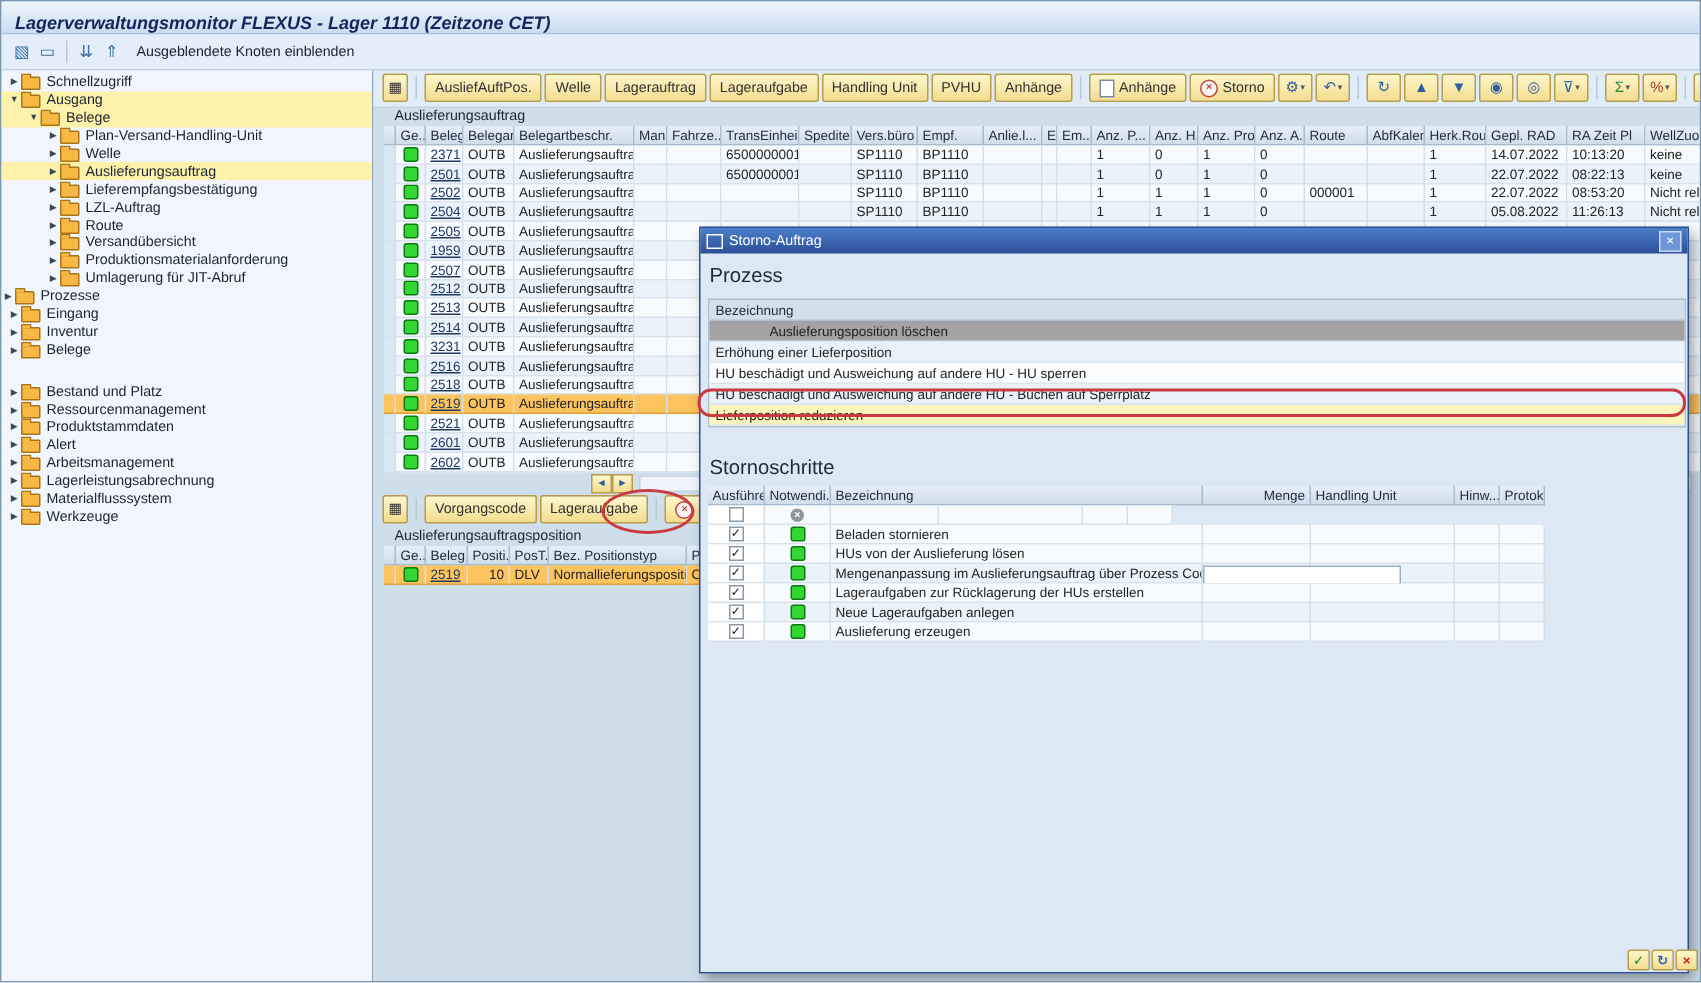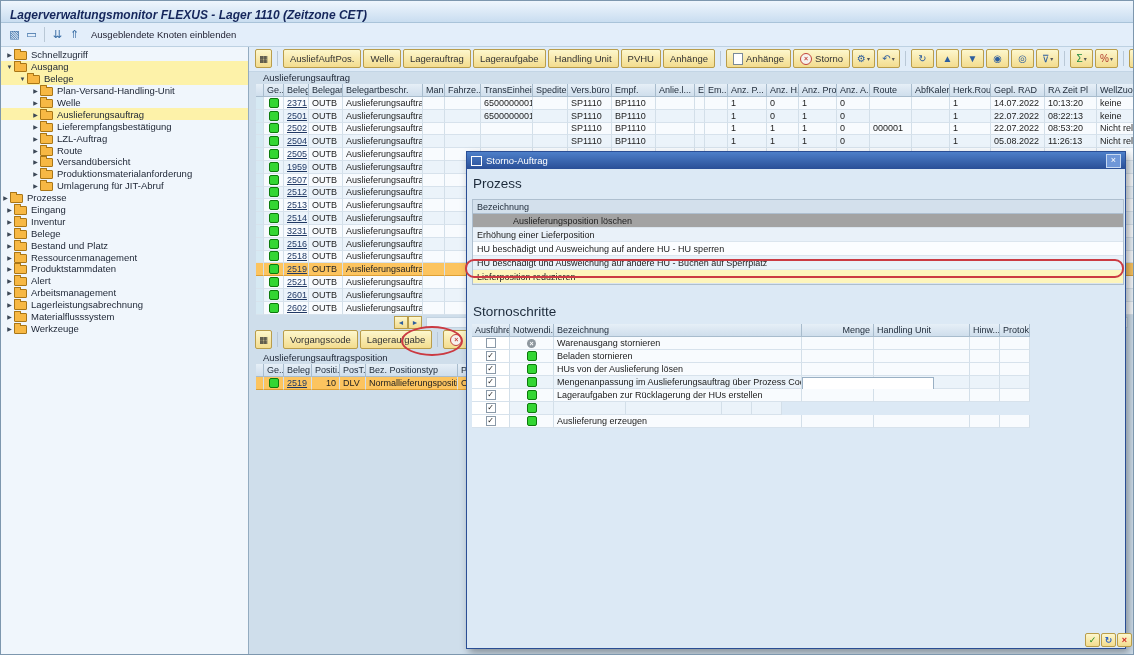--- a/index.html
+++ b/index.html
@@ -175,21 +175,21 @@
       <div class="tree-row" style="padding-left: 4px;">
         <span class="tarr">▶</span>
         <span class="folder"></span>
         <span class="tlabel">Inventur</span>
       </div>
       <div class="tree-row" style="padding-left: 4px;">
         <span class="tarr">▶</span>
         <span class="folder"></span>
         <span class="tlabel">Belege</span>
       </div>
-      <div class="tree-row" style="padding-left: 4px;">
+      <div class="tree-row" style="padding-left: 4px; margin-top: 16px;">
         <span class="tarr">▶</span>
         <span class="folder"></span>
         <span class="tlabel">Bestand und Platz</span>
       </div>
       <div class="tree-row" style="padding-left: 4px;">
         <span class="tarr">▶</span>
         <span class="folder"></span>
         <span class="tlabel">Ressourcenmanagement</span>
       </div>
       <div class="tree-row" style="padding-left: 4px;">
@@ -898,21 +898,20 @@
           <div class="c hc" style="width: 30px; height: 13px;">Hinw...</div>
           <div class="c hc" style="width: 30px; height: 13px;">Protok...</div>
         </div>
         <div class="grow" style="position: relative;">
           <div class="c dc" style="width: 38px; height: 13px; background: rgb(255, 255, 255);">
             <span class="cb"></span>
           </div>
           <div class="c dc" style="width: 44px; height: 13px;">
             <span class="blk">×</span>
           </div>
-          <div class="c dc" style="width: 248px; height: 13px;">Warenausgang stornieren</div>
           <div class="c dc" style="width: 72px; height: 13px;"></div>
           <div class="c dc" style="width: 96px; height: 13px;"></div>
           <div class="c dc" style="width: 30px; height: 13px;"></div>
           <div class="c dc" style="width: 30px; height: 13px;"></div>
         </div>
         <div class="grow" style="position: relative;">
           <div class="c dc" style="width: 38px; height: 13px; background: rgb(255, 255, 255);">
             <span class="cb">✓</span>
           </div>
           <div class="c dc" style="width: 44px; height: 13px;">
@@ -964,20 +963,21 @@
           <div class="c dc" style="width: 30px; height: 13px;"></div>
           <div class="c dc" style="width: 30px; height: 13px;"></div>
         </div>
         <div class="grow odd" style="position: relative;">
           <div class="c dc" style="width: 38px; height: 13px; background: rgb(255, 255, 255);">
             <span class="cb">✓</span>
           </div>
           <div class="c dc" style="width: 44px; height: 13px;">
             <span class="led"></span>
           </div>
+          <div class="c dc" style="width: 248px; height: 13px;">Neue Lageraufgaben anlegen</div>
           <div class="c dc" style="width: 72px; height: 13px;"></div>
           <div class="c dc" style="width: 96px; height: 13px;"></div>
           <div class="c dc" style="width: 30px; height: 13px;"></div>
           <div class="c dc" style="width: 30px; height: 13px;"></div>
         </div>
         <div class="grow" style="position: relative;">
           <div class="c dc" style="width: 38px; height: 13px; background: rgb(255, 255, 255);">
             <span class="cb">✓</span>
           </div>
           <div class="c dc" style="width: 44px; height: 13px;">

